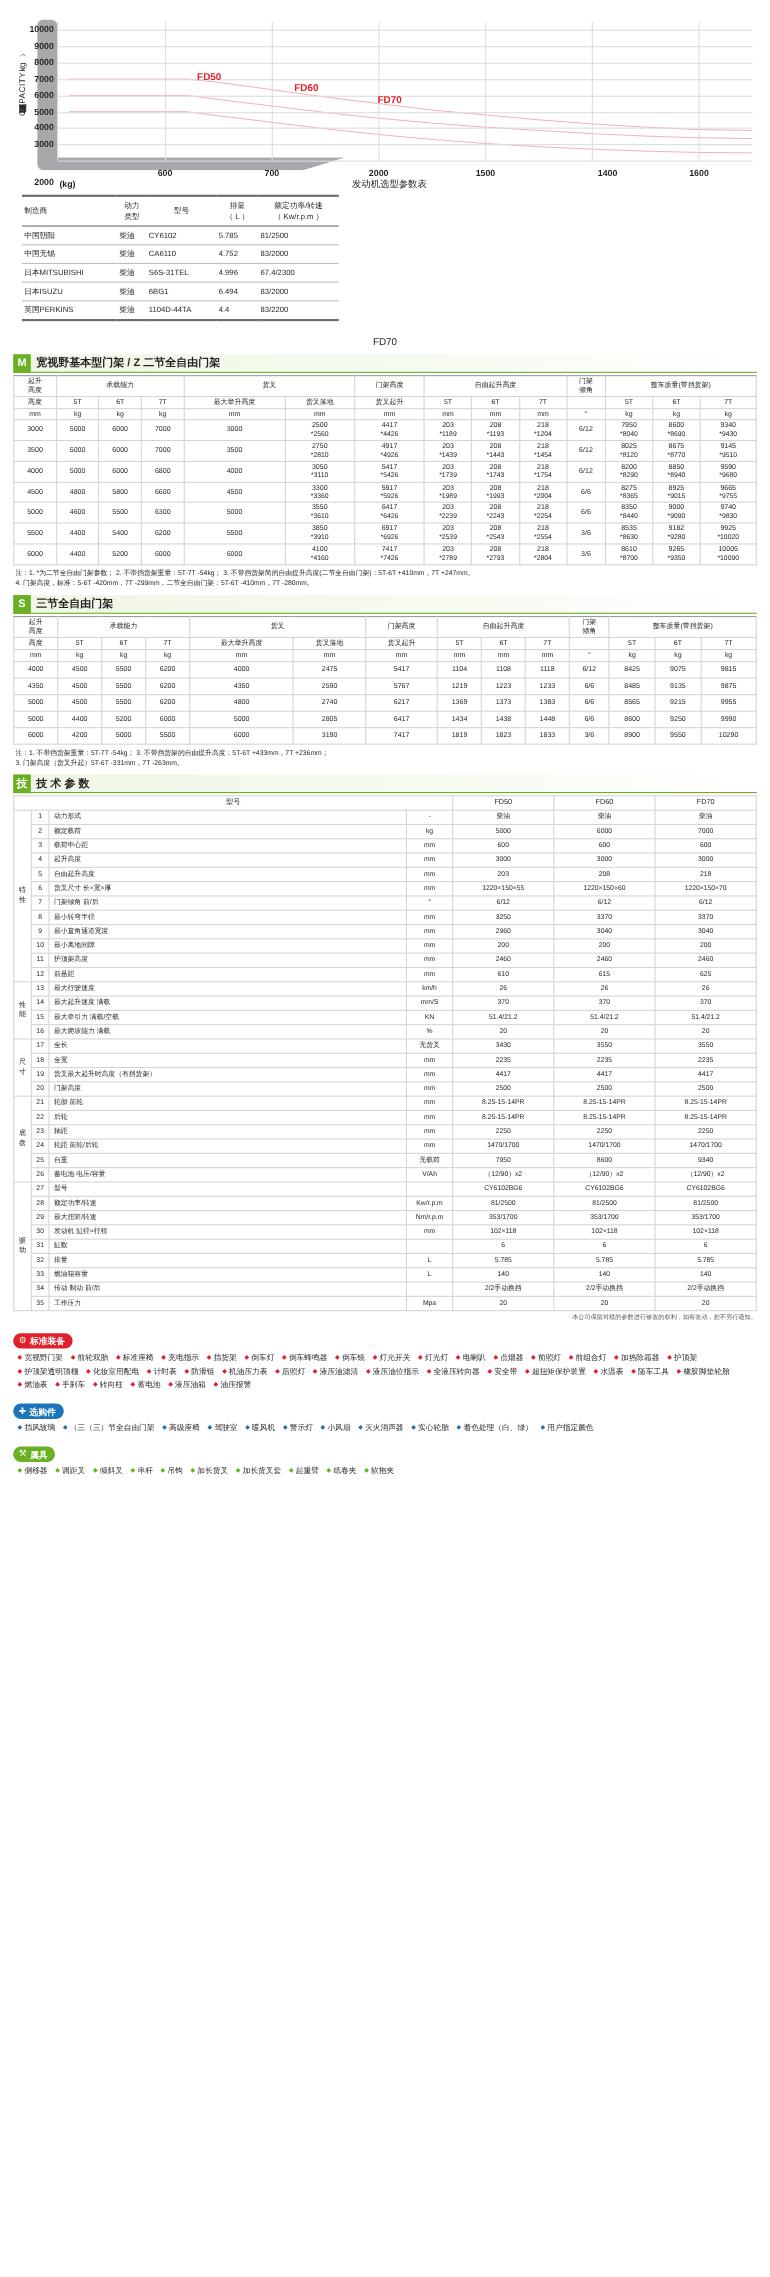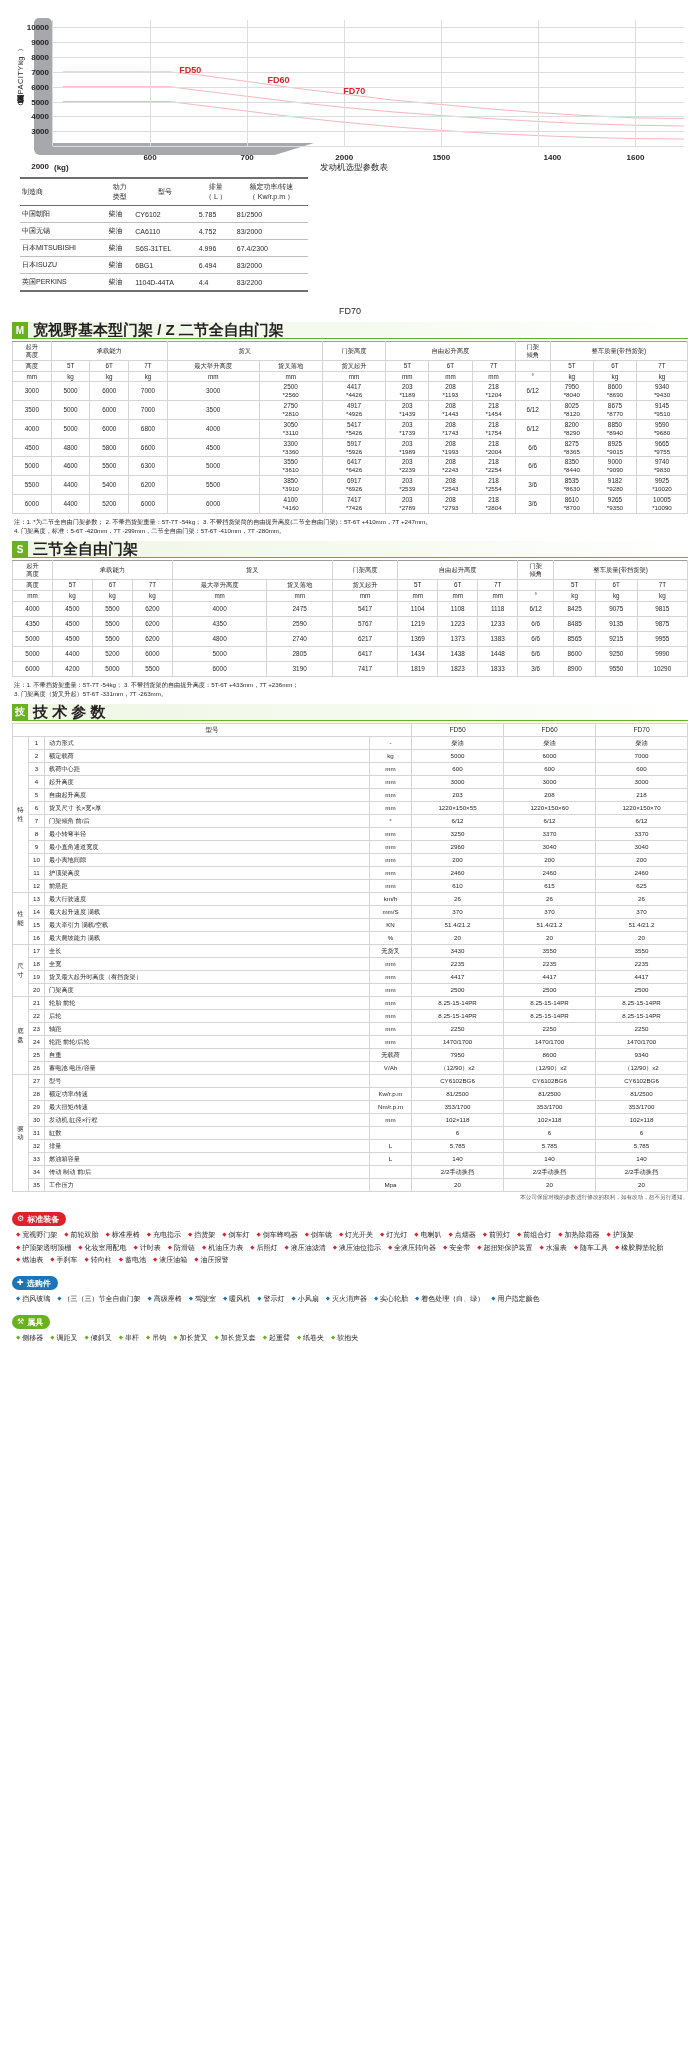--- a/index.html
+++ b/index.html
@@ -76,21 +76,21 @@
   .sec-head {
     position: relative; height: 17px; margin: 6px 0 0 0;
     background: linear-gradient(to right,#eef6e4 0%,#f6fbf0 55%,#ffffff 100%);
     border-bottom: 1.6px solid #6ab023;
     display: flex; align-items: center;
   }
   .sec-head .badge {
     background: #6ab023; color: #fff; font-weight: bold; font-size: 10px;
     width: 16px; height: 17px; display: flex; align-items: center; justify-content: center;
   }
-  .sec-head .txt { font-size: 15px; font-weight: bold; margin-left: 5px; color: #231f20; text-align: center; }
+  .sec-head .txt { font-size: 10px; font-weight: bold; margin-left: 5px; color: #231f20; text-align: center; }
 
   
   table.mast { border-collapse: collapse; width: 676px; font-size: 6.4px; margin-top: 2px; }
   table.mast th, table.mast td {
     border: 1px solid #d4d5d7; padding: 1px 1px; text-align: center;
     font-weight: normal; vertical-align: middle; line-height: 1.25;
   }
   table.mast thead th { background: #fff; font-size: 6.3px; }
   table.mast thead tr:first-child th { border-top: 1.2px solid #9a9c9f; }
   table.mast tbody td { height: 15px; }

